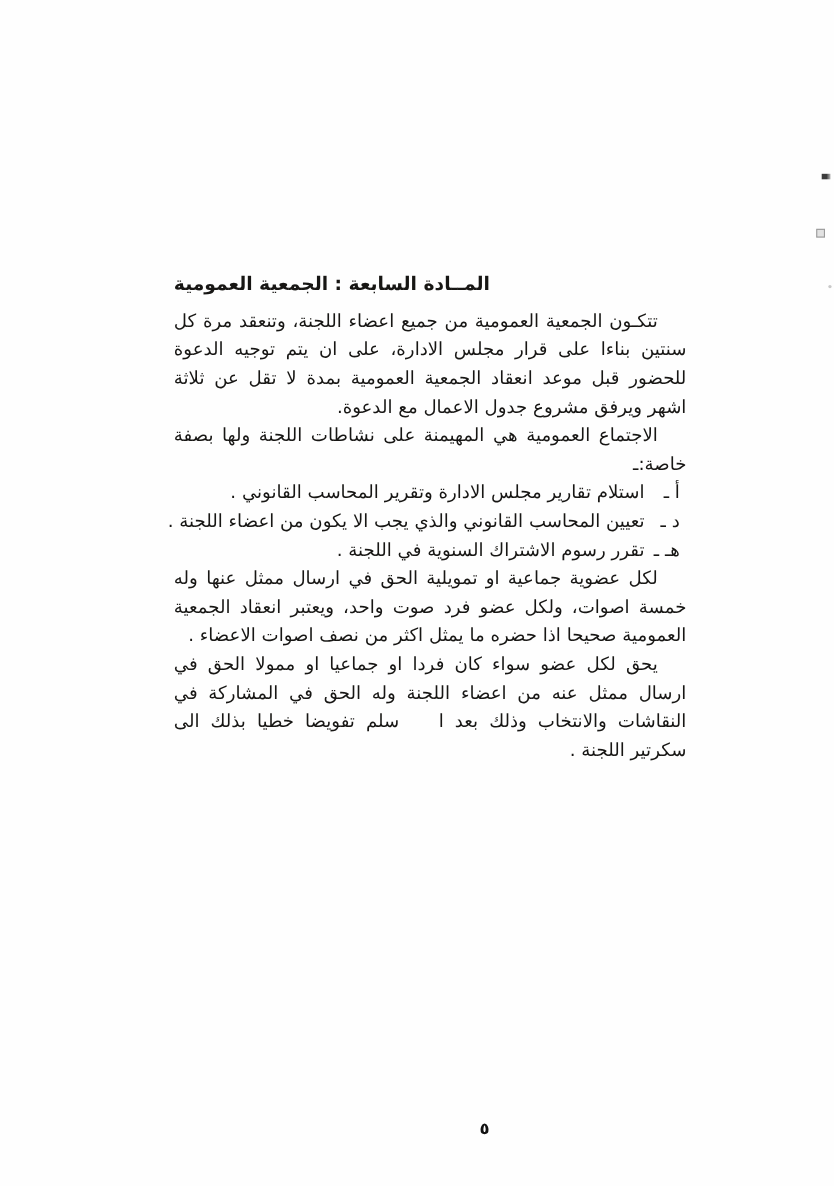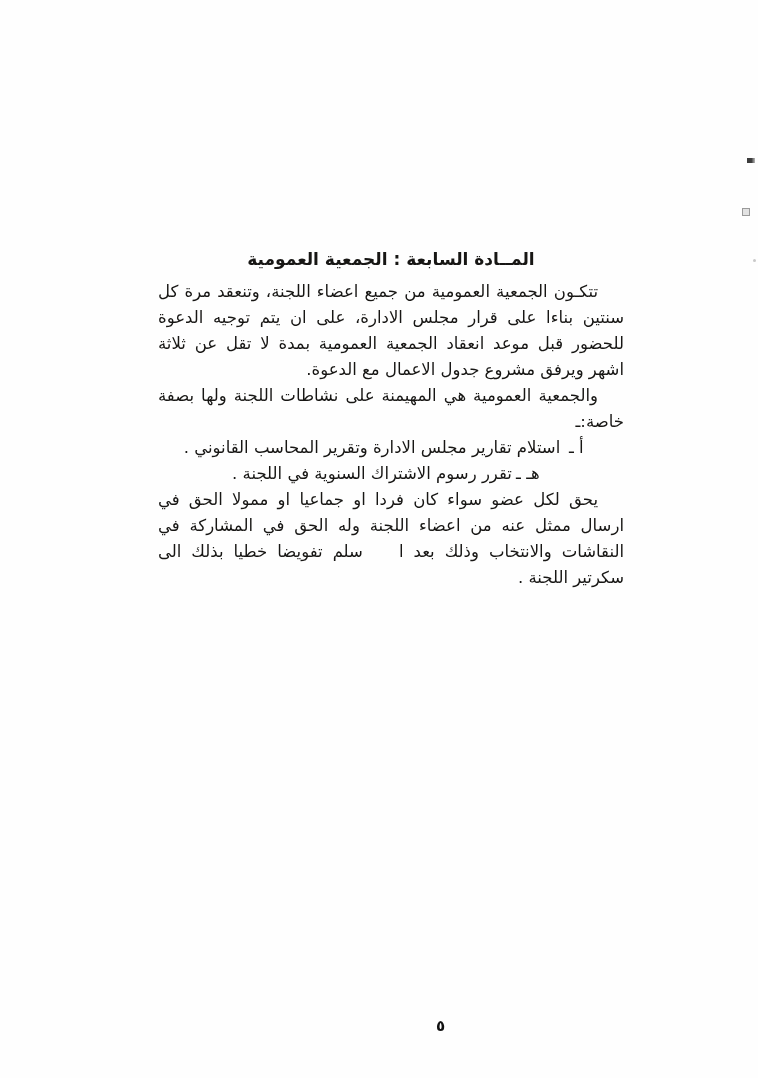--- a/index.html
+++ b/index.html
@@ -27,35 +27,35 @@
     direction: rtl;
     color: #171614;
     font-size: 16.5px;
     line-height: 26px;
     text-align: justify;
   }
   .heading {
     font-size: 17px;
     font-weight: bold;
     margin: 0 0 7px 0;
-    text-align: center;
+    text-align: left;
     letter-spacing: 0.2px;
   }
   .para {
     margin: 0;
     text-indent: 26px;
   }
   .duties {
     list-style: none;
     margin: 0;
     padding: 0 6px 0 0;
     text-align: right;
   }
   .duty {
-    text-align: center;
+    text-align: right;
     white-space: nowrap;
     overflow: visible;
   }
   .duty .marker {
     display: inline-block;
     min-width: 32px;
   }
   .missing-gap {
     display: inline-block;
     width: 36px;
@@ -100,34 +100,38 @@
 <body>
 
 <div class="sheet">
 
   <div class="text-block">
 
     <h1 class="heading">المــادة السابعة : الجمعية العمومية</h1>
 
     <p class="para">تتكـون الجمعية العمومية من جميع اعضاء اللجنة، وتنعقد مرة كل سنتين بناءا على قرار مجلس الادارة، على ان يتم توجيه الدعوة للحضور قبل موعد انعقاد الجمعية العمومية بمدة لا تقل عن ثلاثة اشهر ويرفق مشروع جدول الاعمال مع الدعوة.</p>
 
-    <p class="para">والجمعية العمومية هي المهيمنة على نشاطات اللجنة ولها بصفة خاصة:ـ</p>
+    <p class="para">الاجتماع العمومية هي المهيمنة على نشاطات اللجنة ولها بصفة خاصة:ـ</p>
 
     <ul class="duties">
       <li class="duty">
         <span class="marker">أ ـ</span><span>استلام تقارير مجلس الادارة وتقرير المحاسب القانوني .</span>
+      </li>
+      <li class="duty">
+        <span class="marker">د ـ</span><span>تعيين المحاسب القانوني والذي يجب الا يكون من اعضاء اللجنة .</span>
       </li>
       <li class="duty">
         <span class="marker">هـ ـ</span><span>تقرر رسوم الاشتراك السنوية في اللجنة .</span>
       </li>
     </ul>
 
 
 
 
+    <p class="para">لكل عضوية جماعية او تمويلية الحق في ارسال ممثل عنها وله خمسة اصوات، ولكل عضو فرد صوت واحد، ويعتبر انعقاد الجمعية العمومية صحيحا اذا حضره ما يمثل اكثر من نصف اصوات الاعضاء .</p>
 
     <p class="para"><span>يحق لكل عضو سواء كان فردا او جماعيا او ممولا الحق في ارسال ممثل عنه من اعضاء اللجنة وله الحق في المشاركة في النقاشات والانتخاب وذلك بعد ا</span><span class="missing-gap"></span><span>سلم تفويضا خطيا بذلك الى سكرتير اللجنة .</span></p>
 
   </div>
 
   <div class="page-number">٥</div>
 
   <div class="artifact-dash"></div>
   <div class="artifact-box"></div>
   <div class="artifact-speck"></div>

